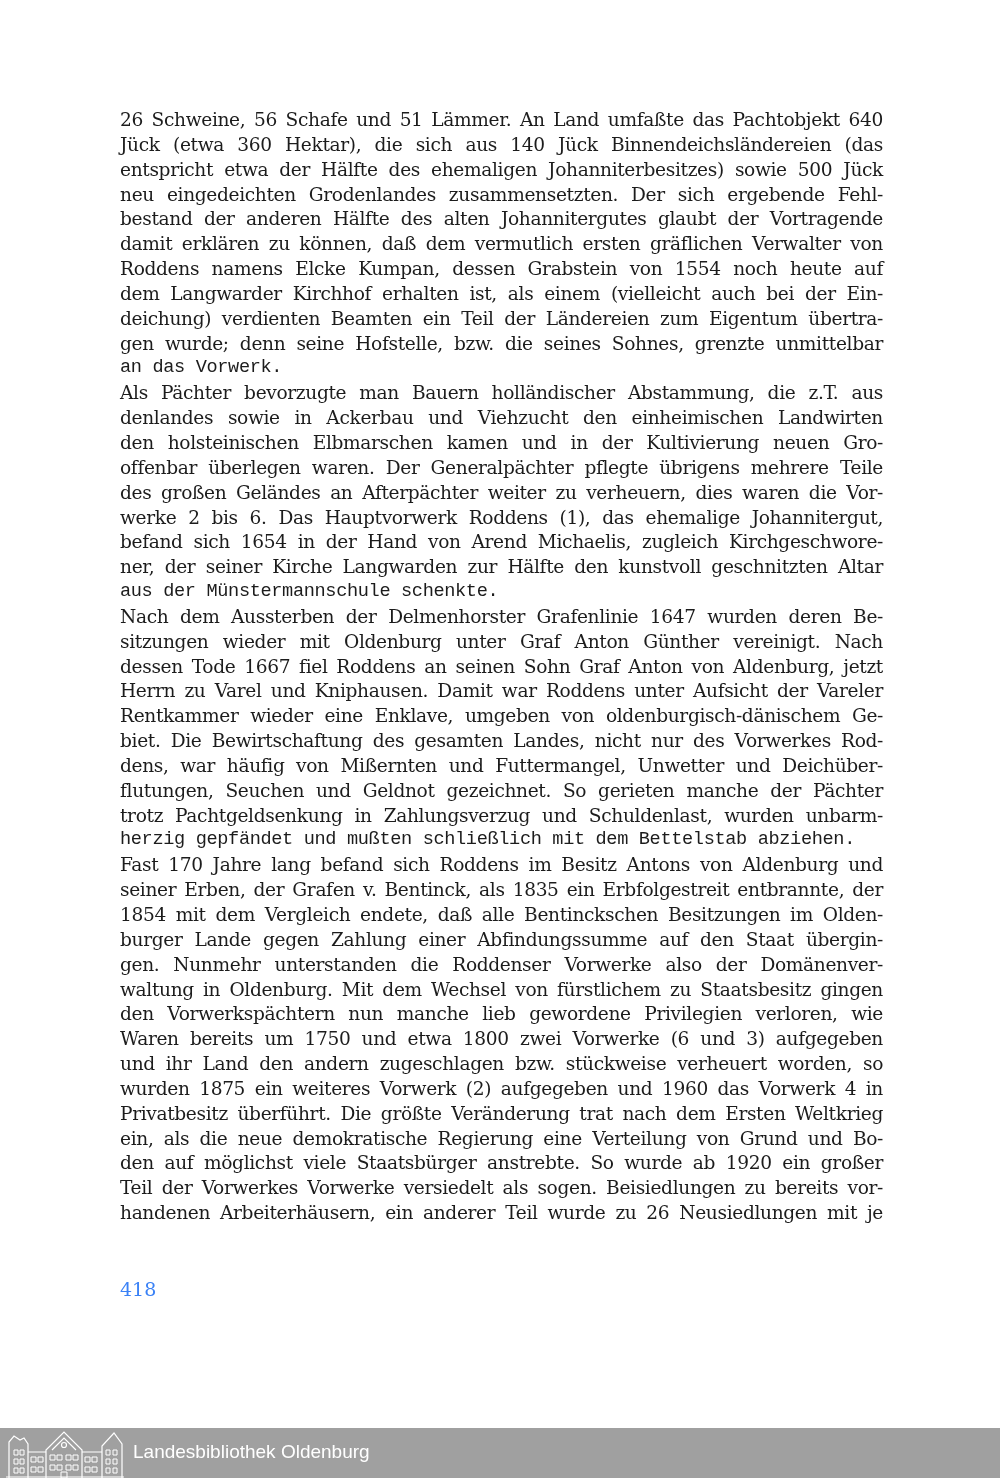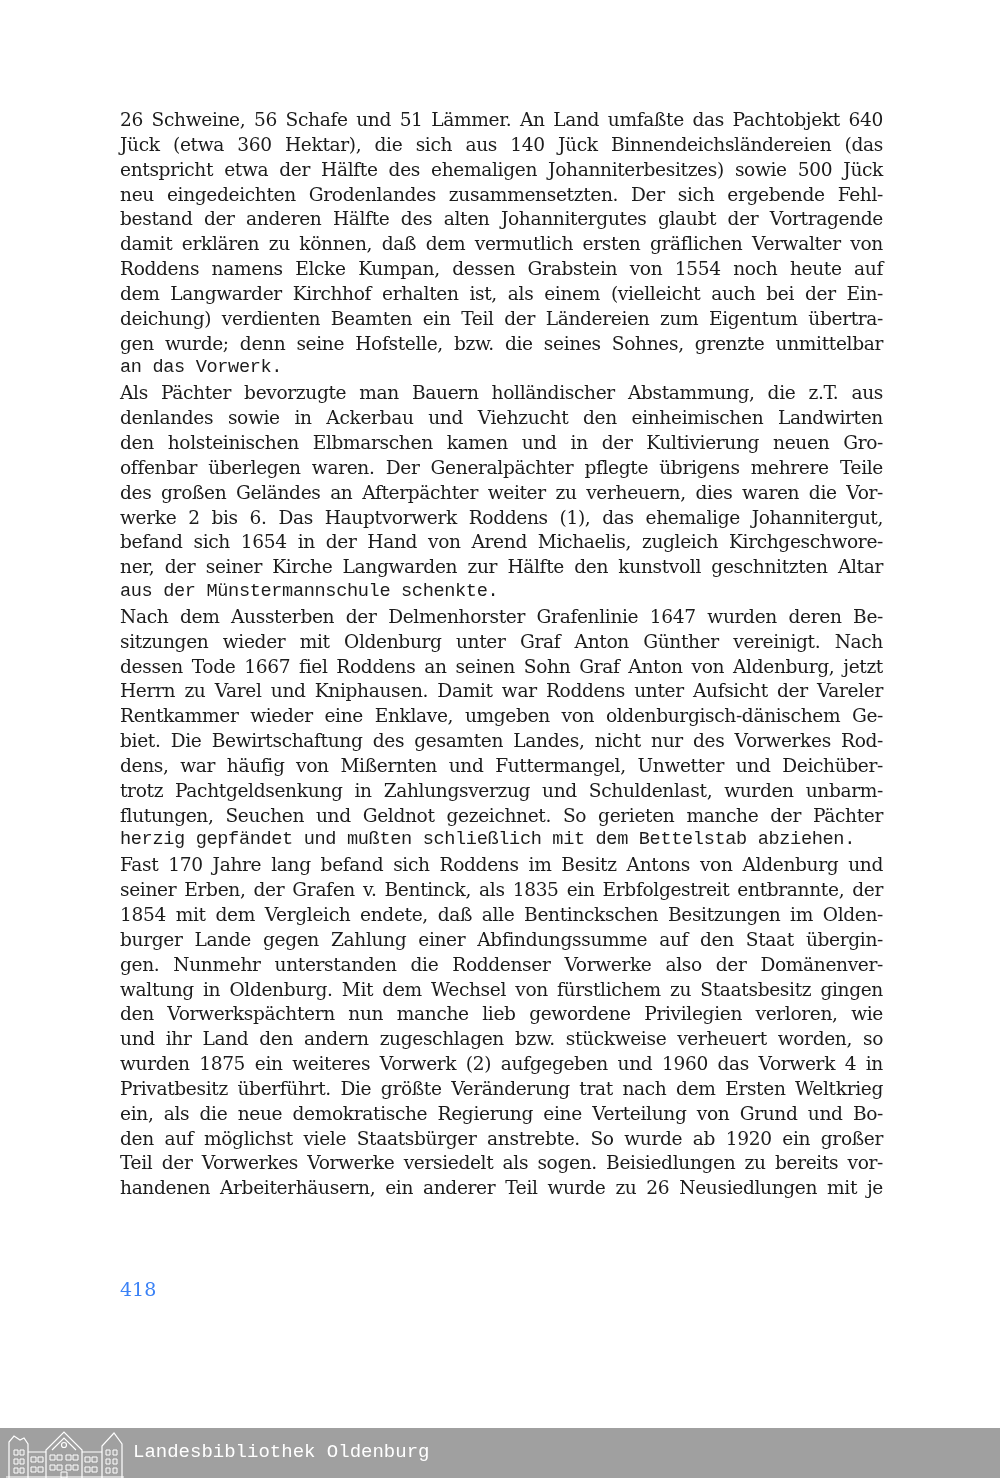--- a/index.html
+++ b/index.html
@@ -52,21 +52,21 @@
     position: absolute;
     left: 6px;
     top: 2px;
     width: 118px;
     height: 48px;
   }
   .footer-text {
     position: absolute;
     left: 133px;
     top: 11px;
-    font-family: Liberation Mono, monospace;
+    font-family: Liberation Sans, sans-serif;
     font-size: 19px;
     color: #ffffff;
     line-height: 26px;
   }
 </style>
 </head>
 <body>
 
 <div class="page-body">
 
@@ -97,36 +97,37 @@
   </div>
 
   <div>
     <span class="line">Nach dem Aussterben der Delmenhorster Grafenlinie 1647 wurden deren Be-</span>
     <span class="line">sitzungen wieder mit Oldenburg unter Graf Anton Günther vereinigt. Nach</span>
     <span class="line">dessen Tode 1667 fiel Roddens an seinen Sohn Graf Anton von Aldenburg, jetzt</span>
     <span class="line">Herrn zu Varel und Kniphausen. Damit war Roddens unter Aufsicht der Vareler</span>
     <span class="line">Rentkammer wieder eine Enklave, umgeben von oldenburgisch-dänischem Ge-</span>
     <span class="line">biet. Die Bewirtschaftung des gesamten Landes, nicht nur des Vorwerkes Rod-</span>
     <span class="line">dens, war häufig von Mißernten und Futtermangel, Unwetter und Deichüber-</span>
+    <span class="line">flutungen, Seuchen und Geldnot gezeichnet. So gerieten manche der Pächter</span>
     <span class="line">trotz Pachtgeldsenkung in Zahlungsverzug und Schuldenlast, wurden unbarm-</span>
-    <span class="line">flutungen, Seuchen und Geldnot gezeichnet. So gerieten manche der Pächter</span>
     <span class="line last">herzig gepfändet und mußten schließlich mit dem Bettelstab abziehen.</span>
   </div>
 
   <div>
     <span class="line">Fast 170 Jahre lang befand sich Roddens im Besitz Antons von Aldenburg und</span>
     <span class="line">seiner Erben, der Grafen v. Bentinck, als 1835 ein Erbfolgestreit entbrannte, der</span>
     <span class="line">1854 mit dem Vergleich endete, daß alle Bentinckschen Besitzungen im Olden-</span>
     <span class="line">burger Lande gegen Zahlung einer Abfindungssumme auf den Staat übergin-</span>
     <span class="line">gen. Nunmehr unterstanden die Roddenser Vorwerke also der Domänenver-</span>
     <span class="line">waltung in Oldenburg. Mit dem Wechsel von fürstlichem zu Staatsbesitz gingen</span>
     <span class="line">den Vorwerkspächtern nun manche lieb gewordene Privilegien verloren, wie</span>
   </div>
 
   <div>
+    <span class="line">Waren bereits um 1750 und etwa 1800 zwei Vorwerke (6 und 3) aufgegeben</span>
     <span class="line">und ihr Land den andern zugeschlagen bzw. stückweise verheuert worden, so</span>
     <span class="line">wurden 1875 ein weiteres Vorwerk (2) aufgegeben und 1960 das Vorwerk 4 in</span>
     <span class="line">Privatbesitz überführt. Die größte Veränderung trat nach dem Ersten Weltkrieg</span>
     <span class="line">ein, als die neue demokratische Regierung eine Verteilung von Grund und Bo-</span>
     <span class="line">den auf möglichst viele Staatsbürger anstrebte. So wurde ab 1920 ein großer</span>
     <span class="line">Teil der Vorwerkes Vorwerke versiedelt als sogen. Beisiedlungen zu bereits vor-</span>
     <span class="line">handenen Arbeiterhäusern, ein anderer Teil wurde zu 26 Neusiedlungen mit je</span>
   </div>
 </div>
 

